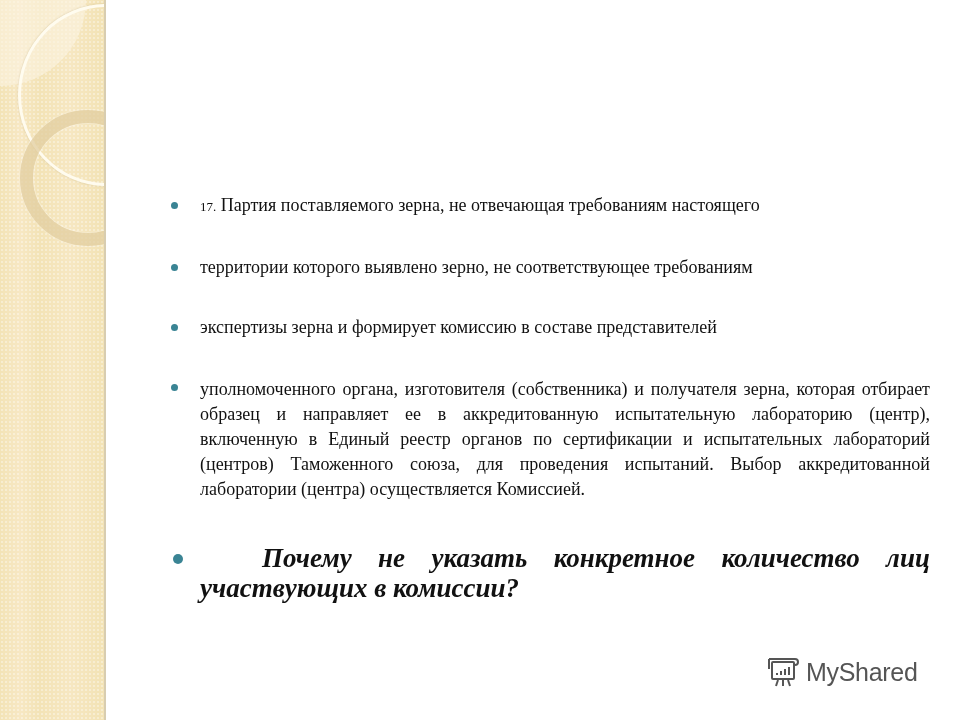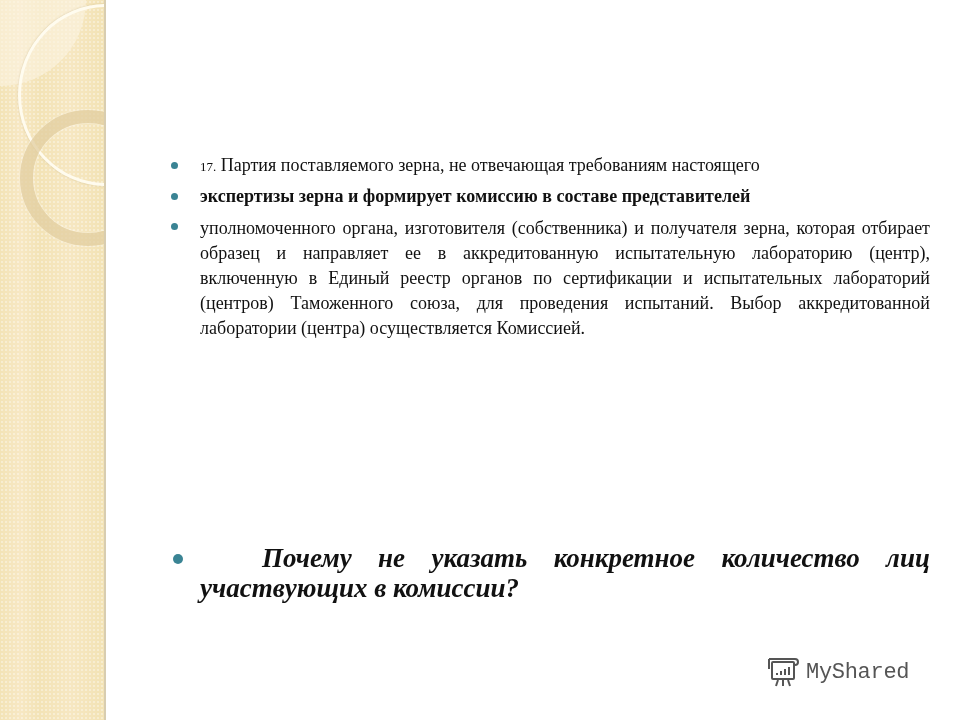--- a/index.html
+++ b/index.html
@@ -57,39 +57,40 @@
       top: 155px;
       width: 760px;
     }
     .item {
       position: relative;
       padding-left: 30px;
       font-size: 18px;
       line-height: 20px;
       text-align: justify;
       text-align-last: justify;
+      margin-top: 40px;
     }
     .item .bullet {
       position: absolute;
       left: 1px;
       top: 7px;
       width: 7px;
       height: 7px;
       border-radius: 50%;
       background: #3a8494;
     }
     .item .text { display: block; }
     .item.left-last { text-align-last: left; }
     .num { font-size: 13px; }
     .i1 { margin-bottom: 9px; }
     .i2 { margin-bottom: 9px; }
     .i3 { margin-bottom: 9px; }
     .i4 { margin-bottom: 10px; }
     .i5 { margin-bottom: 10px; }
-    .i6 { margin-bottom: 10px; font-weight: bold; }
+    .i6 { margin-bottom: 10px; }
     .i7 .text { line-height: 25px; }
     .question {
       position: absolute;
       left: 170px;
       top: 543px;
       width: 760px;
       padding-left: 30px;
       box-sizing: border-box;
       font-size: 27px;
       line-height: 30px;
@@ -109,39 +110,43 @@
     }
     .question .indent { display: inline-block; width: 62px; }
     .watermark {
       position: absolute;
       left: 766px;
       top: 656px;
       display: flex;
       align-items: center;
       gap: 6px;
       color: #555;
-      font-family: Liberation Mono, monospace;
-      font-size: 22px;
+      font-family: Liberation Sans, sans-serif;
+      font-size: 25px;
       letter-spacing: -0.3px;
     }
     .watermark svg { display: block; }
   </style>
 </head>
 <body>
 
 <div class="sidebar">
   <div class="leaf"></div>
   <div class="ring-large"></div>
   <div class="ring-small"></div>
 </div>
 
 <div class="content">
   <div class="item i1 left-last">
     <span class="bullet"></span>
     <span class="text"><span class="num">17.</span> <span>Партия поставляемого зерна, не отвечающая требованиям настоящего</span></span>
+  </div>
+  <div class="item i4 left-last">
+    <span class="bullet"></span>
+    <span class="text">территории которого выявлено зерно, не соответствующее требованиям</span>
   </div>
   <div class="item i6 left-last">
     <span class="bullet"></span>
     <span class="text">экспертизы зерна и формирует комиссию в составе представителей</span>
   </div>
   <div class="item i7 left-last">
     <span class="bullet"></span>
     <span class="text">уполномоченного органа, изготовителя (собственника) и получателя зерна, которая отбирает образец и направляет ее в аккредитованную испытательную лабораторию (центр), включенную в Единый реестр органов по сертификации и испытательных лабораторий (центров) Таможенного союза, для проведения испытаний. Выбор аккредитованной лаборатории (центра) осуществляется Комиссией.</span>
   </div>
 </div>

